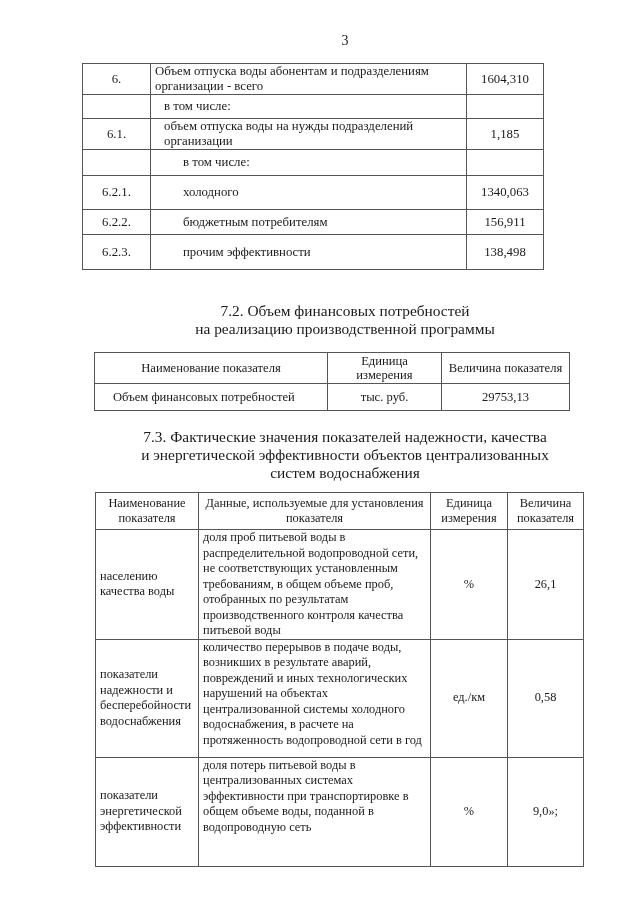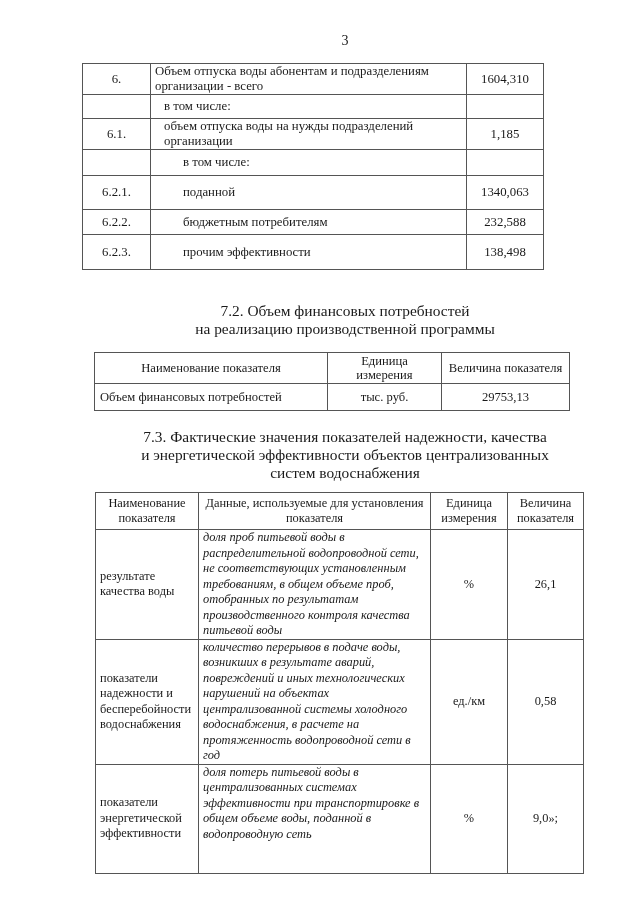--- a/index.html
+++ b/index.html
@@ -29,21 +29,21 @@
     font-size: 15.4px; line-height: 18px;
   }
   #h72 { top: 302px; }
   #h73 { top: 428px; }
 
   #t2 { left: 94px; top: 352px; width: 475px; }
   #t2 td { font-size: 12.6px; line-height: 14px; }
 
   #t3 { left: 95px; top: 492px; width: 488px; }
   #t3 td { font-size: 12.4px; line-height: 15.5px; }
-  #t3 td.desc { vertical-align: top; padding-top: 0; font-style: italic; }
+  #t3 td.desc { vertical-align: top; padding-top: 0; }
 </style>
 </head>
 <body>
 
 <div class="page-num">3</div>
 
 <table id="t1">
   <colgroup>
       <col style="width:68px">
       <col style="width:316px">
@@ -65,27 +65,27 @@
       <td class="ind1">объем отпуска воды на нужды подразделений организации</td>
       <td class="c">1,185</td>
     </tr>
     <tr style="height:26px">
       <td class="c"></td>
       <td class="ind2">в том числе:</td>
       <td class="c"></td>
     </tr>
     <tr style="height:34px">
       <td class="c">6.2.1.</td>
-      <td class="ind2">поданной</td>
+      <td class="ind2">холодного</td>
       <td class="c">1340,063</td>
     </tr>
     <tr style="height:25px">
       <td class="c">6.2.2.</td>
       <td class="ind2">бюджетным потребителям</td>
-      <td class="c">232,588</td>
+      <td class="c">156,911</td>
     </tr>
     <tr style="height:35px">
       <td class="c">6.2.3.</td>
       <td class="ind2">прочим эффективности</td>
       <td class="c">138,498</td>
     </tr>
   </tbody>
 </table>
 
 <div id="h72" class="heading">
@@ -99,21 +99,21 @@
       <col style="width:114px">
       <col style="width:128px">
     </colgroup>
   <tbody>
     <tr style="height:31px">
       <td class="c">Наименование показателя</td>
       <td class="c">Единица измерения</td>
       <td class="c">Величина показателя</td>
     </tr>
     <tr style="height:27px">
-      <td style="padding-left:5px">Объем финансовых потребностей</td>
+      <td style="padding-left:18px">Объем финансовых потребностей</td>
       <td class="c">тыс. руб.</td>
       <td class="c">29753,13</td>
     </tr>
   </tbody>
 </table>
 
 <div id="h73" class="heading">
   <div>7.3. Фактические значения показателей надежности, качества</div>
   <div>и энергетической эффективности объектов централизованных</div>
   <div>систем водоснабжения</div>
@@ -127,21 +127,21 @@
       <col style="width:76px">
     </colgroup>
   <tbody>
     <tr style="height:37px">
       <td class="c">Наименование показателя</td>
       <td class="c">Данные, используемые для установления показателя</td>
       <td class="c">Единица измерения</td>
       <td class="c">Величина показателя</td>
     </tr>
     <tr style="height:108px">
-      <td>результате качества воды</td>
+      <td>населению качества воды</td>
       <td class="desc">доля проб питьевой воды в распределительной водопроводной сети, не соответствующих установленным требованиям, в общем объеме проб, отобранных по результатам производственного контроля качества питьевой воды</td>
       <td class="c">%</td>
       <td class="c">26,1</td>
     </tr>
     <tr style="height:118px">
       <td>показатели надежности и бесперебойности водоснабжения</td>
       <td class="desc">количество перерывов в подаче воды, возникших в результате аварий, повреждений и иных технологических нарушений на объектах централизованной системы холодного водоснабжения, в расчете на протяженность водопроводной сети в год</td>
       <td class="c">ед./км</td>
       <td class="c">0,58</td>
     </tr>

